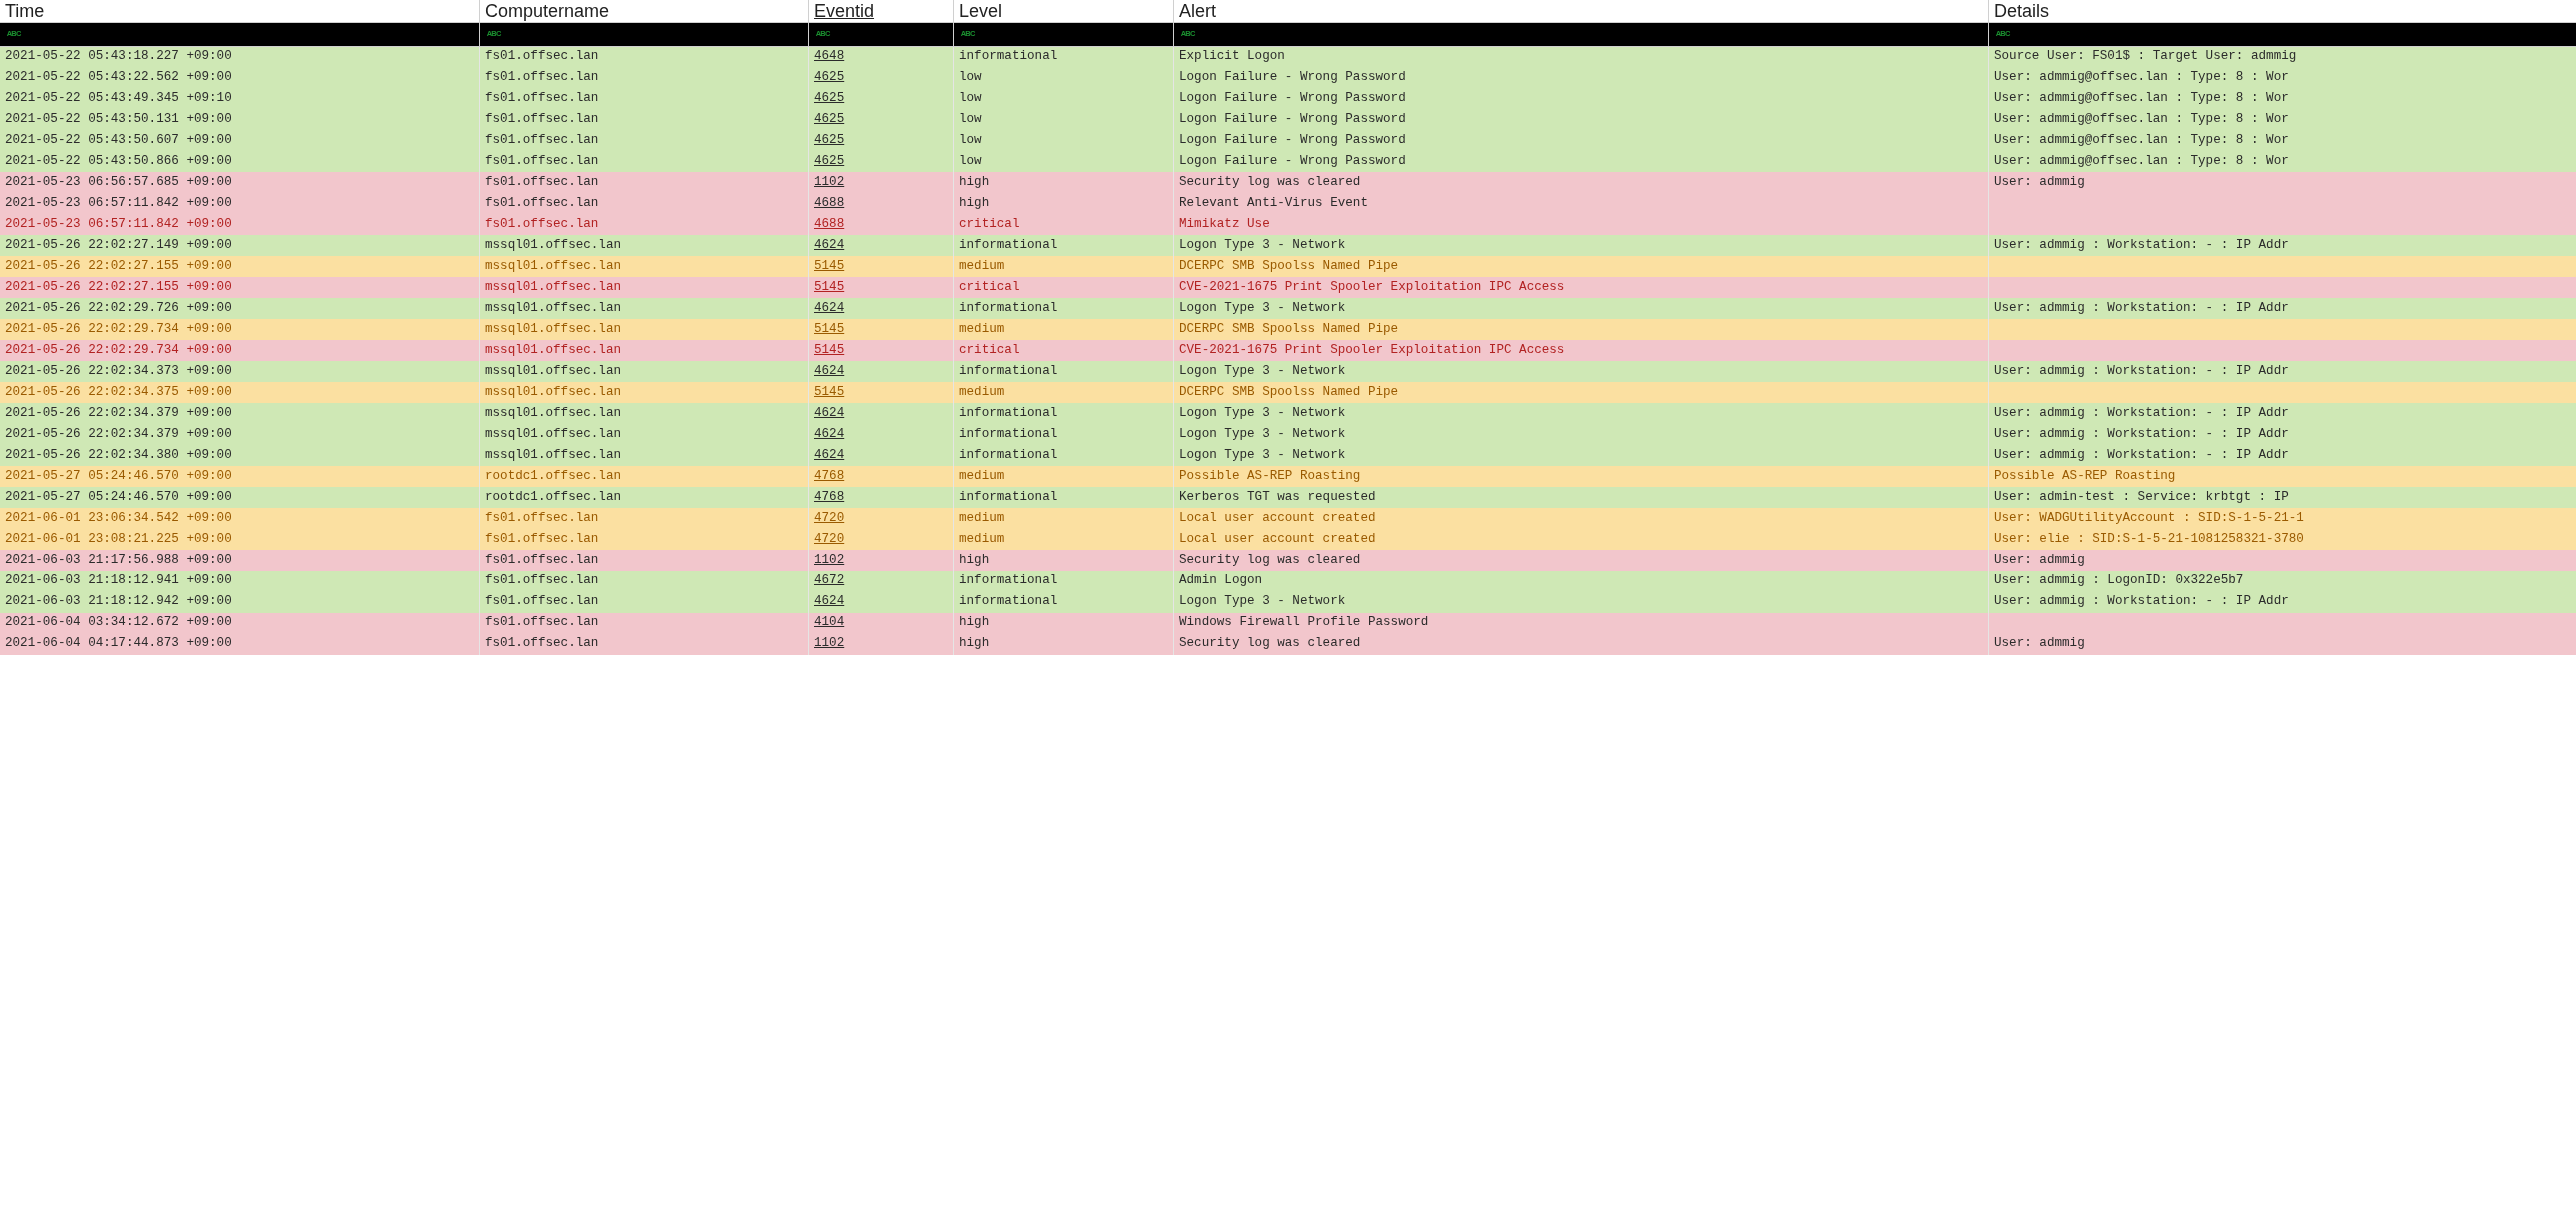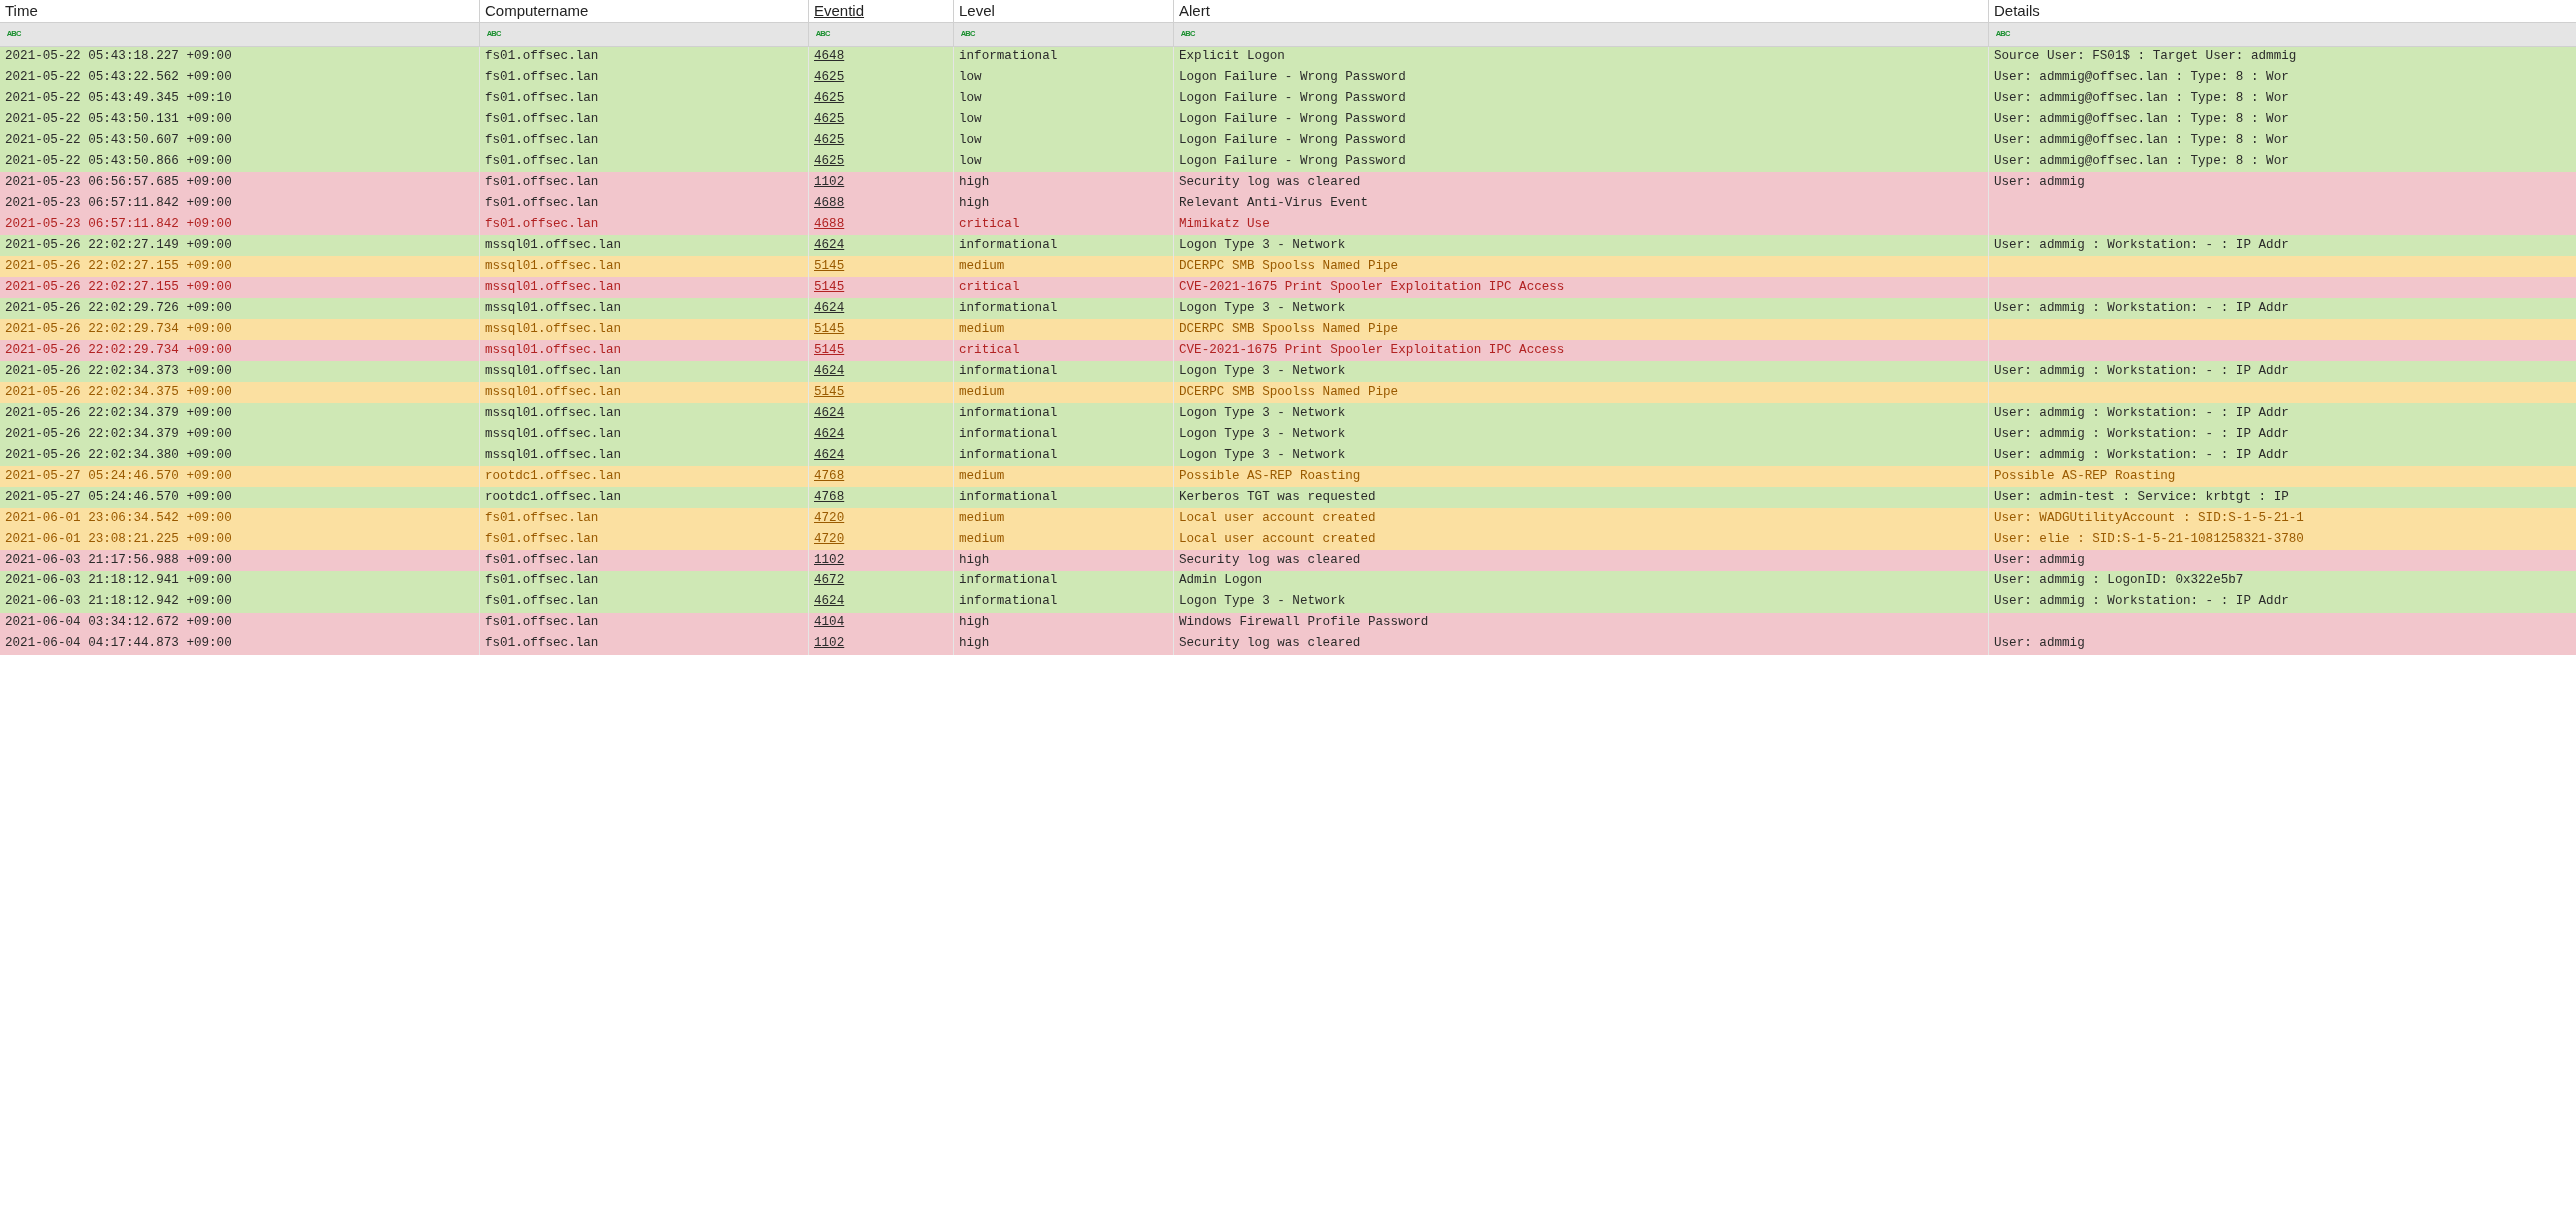--- a/index.html
+++ b/index.html
@@ -27,30 +27,30 @@
     border-right: 0.8px solid #e5e5e5;
     white-space: nowrap;
     overflow: hidden;
     vertical-align: middle;
     height: 17.6px;
     line-height: 17.6px;
   }
   .header .cell {
     background: #ffffff;
     font-family: "Segoe UI", Arial, sans-serif;
-    font-size: 15px;
+    font-size: 18px;
     color: #222;
     border-bottom: 0.8px solid #d0d0d0;
     border-right: 0.8px solid #d0d0d0;
     height: 18.4px;
     line-height: 18.4px;
     font-weight: normal;
   }
   .filter .cell {
-    background: #e5e5e5;
+    background: #000000;
     border-bottom: 0.8px solid #d0d0d0;
     border-right: 0.8px solid #d0d0d0;
     height: 18.4px;
     line-height: 18.4px;
   }
   .filter-icon {
     display: inline-block;
     font-family: Arial, sans-serif;
     font-size: 7.5px;
     font-weight: bold;

